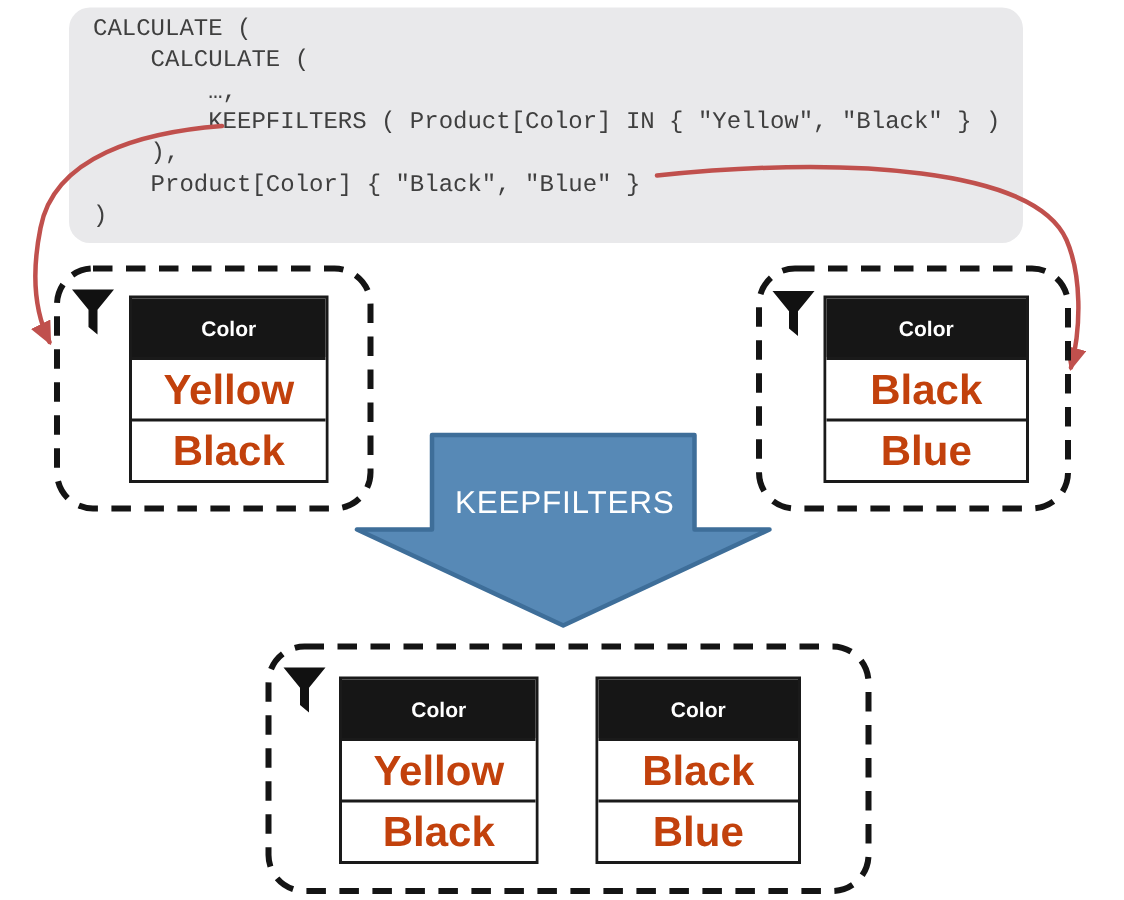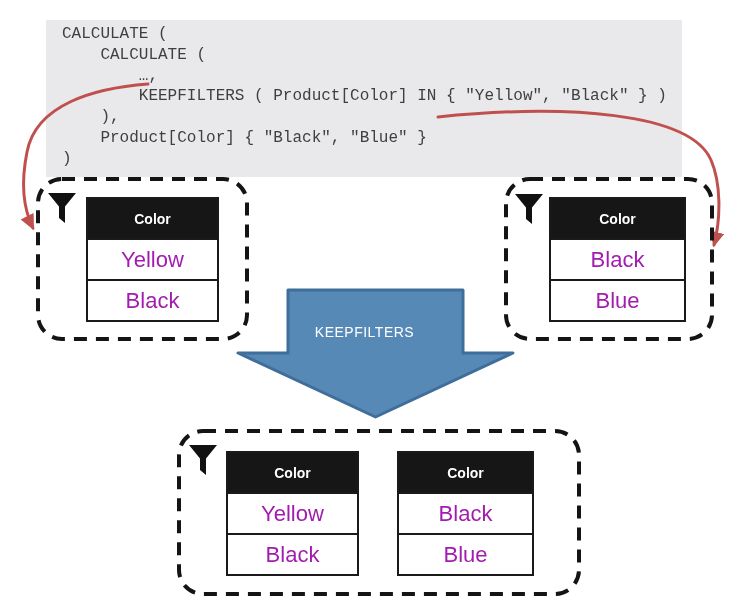--- a/index.html
+++ b/index.html
@@ -1,33 +1,33 @@
 <!DOCTYPE html>
 <html style="--code-bg: #e9e9eb; --code-text: #3f3f3f; --red-arrow: #c0504d; --blue-fill: #5789b6; --blue-stroke: #3e6e99; --table-line: #1a1a1a; --header-bg: #161616; --header-text: #ffffff; --dash-border: #141414;"><head>
 <meta charset="utf-8">
 <style>
   html,body{margin:0;padding:0;background:#ffffff;}
   .canvas{position:relative;width:749px;height:600px;background:#fff;overflow:hidden;
           font-family:"Liberation Sans",sans-serif;}
-  .code-block{position:absolute;left:46px;top:20px;width:636px;height:157px;
+  .code-block{position:absolute;left:46px;top:5px;width:636px;height:157px;
               background:var(--code-bg,#e9e9eb);box-sizing:border-box;
-              padding:4px 0 0 16px;}
+              padding:4px 0 0 16px;border-radius:14px;}
   .code-line{white-space:pre;font-family:"Liberation Mono","DejaVu Sans Mono",monospace;
              font-size:16px;line-height:20.8px;color:var(--code-text,#3f3f3f);}
   .overlay{position:absolute;left:0;top:0;width:749px;height:600px;pointer-events:none;}
   .ftable{position:absolute;box-sizing:border-box;border:2px solid var(--table-line,#1a1a1a);
           background:#fff;}
   .ftable .hd{height:39px;display:flex;align-items:center;justify-content:center;
               background:var(--header-bg,#161616);color:var(--header-text,#ffffff);
               font-weight:bold;font-size:14px;}
   .ftable .row{height:39px;display:flex;align-items:center;justify-content:center;
                border-top:2px solid var(--table-line,#1a1a1a);
-               font-size:22px;color:#a21caf;background:#fff;}
-  .arrow-label{position:absolute;left:272px;top:324px;width:185px;text-align:center;
-               font-size:14px;color:#ffffff;letter-spacing:0.5px;}
+               font-size:28px;color:#c2410c;background:#fff;font-weight:bold;}
+  .arrow-label{position:absolute;left:284px;top:324px;width:185px;text-align:center;
+               font-size:21px;color:#ffffff;letter-spacing:0.5px;}
 </style>
 </head>
 <body>
 
 <div class="canvas">
 
   <div class="code-block">
     <div class="code-line">CALCULATE (</div>
     <div class="code-line">    CALCULATE (</div>
     <div class="code-line">        …,</div>

